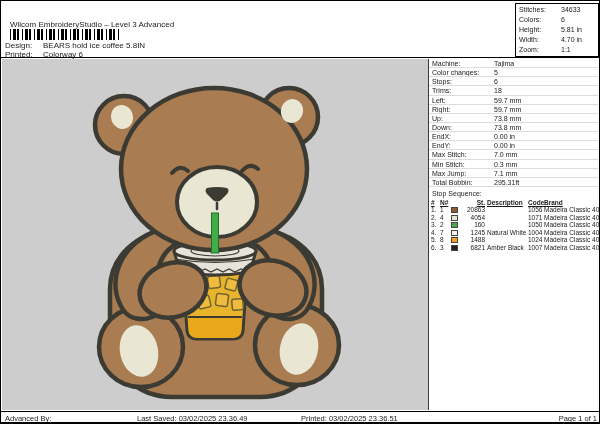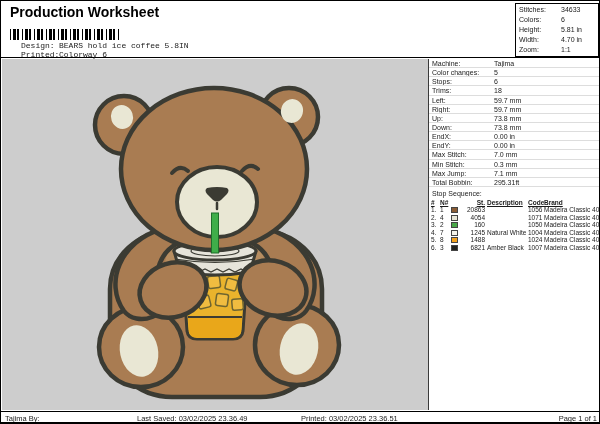--- a/index.html
+++ b/index.html
@@ -8,21 +8,21 @@
     position:relative; width:600px; height:424px; background:#ffffff;
     border:1px solid #000; border-bottom:2px solid #000;
     font-family:"Liberation Sans", sans-serif; color:#1a1a1a; overflow:hidden;
   }
   
   .header { position:absolute; left:0; top:0; width:600px; height:57px; border-bottom:1px solid #000; background:#fff; }
   .title { position:absolute; left:9px; top:3px; font-size:14px; font-weight:bold; color:#000; }
   .subtitle { position:absolute; left:9px; top:19px; font-size:8px; color:#222; }
   .barcode { position:absolute; left:9px; top:28px; width:196px; height:11px; display:flex; align-items:stretch; }
   .barcode .bar { height:100%; }
-  .meta-row { position:absolute; left:20px; font-size:8px; color:#222;font-family:Liberation Mono, monospace; }
+  .meta-row { position:absolute; left:4px; font-size:8px; color:#222; }
   .meta-row .meta-label { display:inline-block; width:38px; }
   .design-row { top:40px; }
   .colorway-row { top:49px; }
   
   .stats-box { position:absolute; left:514px; top:2px; width:84px; height:54px; border:1px solid #000; background:#fff; padding:1px 0; }
   .srow { display:flex; font-size:7px; line-height:10px; padding:0 3px; }
   .slabel { width:42px; }
   
   .canvas { position:absolute; left:1px; top:58px; width:426px; height:351px; background:#cdcdcd; }
   .canvas svg { width:100%; height:100%; display:block; }
@@ -43,21 +43,21 @@
   .f-saved { left:136px; }
   .f-printed { left:300px; }
   .f-page { right:4px; }
 </style>
 </head>
 <body>
 
 <div class="page">
 
   <div class="header">
-    <div class="title">Production Worksheet</div>
+    <div class="subtitle">Wilcom EmbroideryStudio – Level 3 Advanced</div>
     <div class="barcode" id="barcode">
         <div class="bar" style="width: 1px; background: rgb(0, 0, 0);"></div>
         <div class="bar" style="width: 2px; background: rgb(255, 255, 255);"></div>
         <div class="bar" style="width: 3px; background: rgb(0, 0, 0);"></div>
         <div class="bar" style="width: 1px; background: rgb(255, 255, 255);"></div>
         <div class="bar" style="width: 2px; background: rgb(0, 0, 0);"></div>
         <div class="bar" style="width: 3px; background: rgb(255, 255, 255);"></div>
         <div class="bar" style="width: 1px; background: rgb(0, 0, 0);"></div>
         <div class="bar" style="width: 2px; background: rgb(255, 255, 255);"></div>
         <div class="bar" style="width: 3px; background: rgb(0, 0, 0);"></div>
@@ -314,19 +314,19 @@
 <span class="swatch" style="background-color: rgb(34, 34, 30);"></span>
 <span class="cell-st">6821</span>
 <span>Amber Black</span>
 <span>1007</span>
 <span>Madeira Classic 40</span>
         </div>
       </div>
   </div>
 
   <div class="footer">
-    <span class="f-created">Tajima By:</span>
+    <span class="f-created">Advanced By:</span>
     <span class="f-saved">Last Saved: 03/02/2025 23.36.49</span>
     <span class="f-printed">Printed: 03/02/2025 23.36.51</span>
     <span class="f-page">Page 1 of 1</span>
   </div>
 
 </div>
 
 </body></html>

